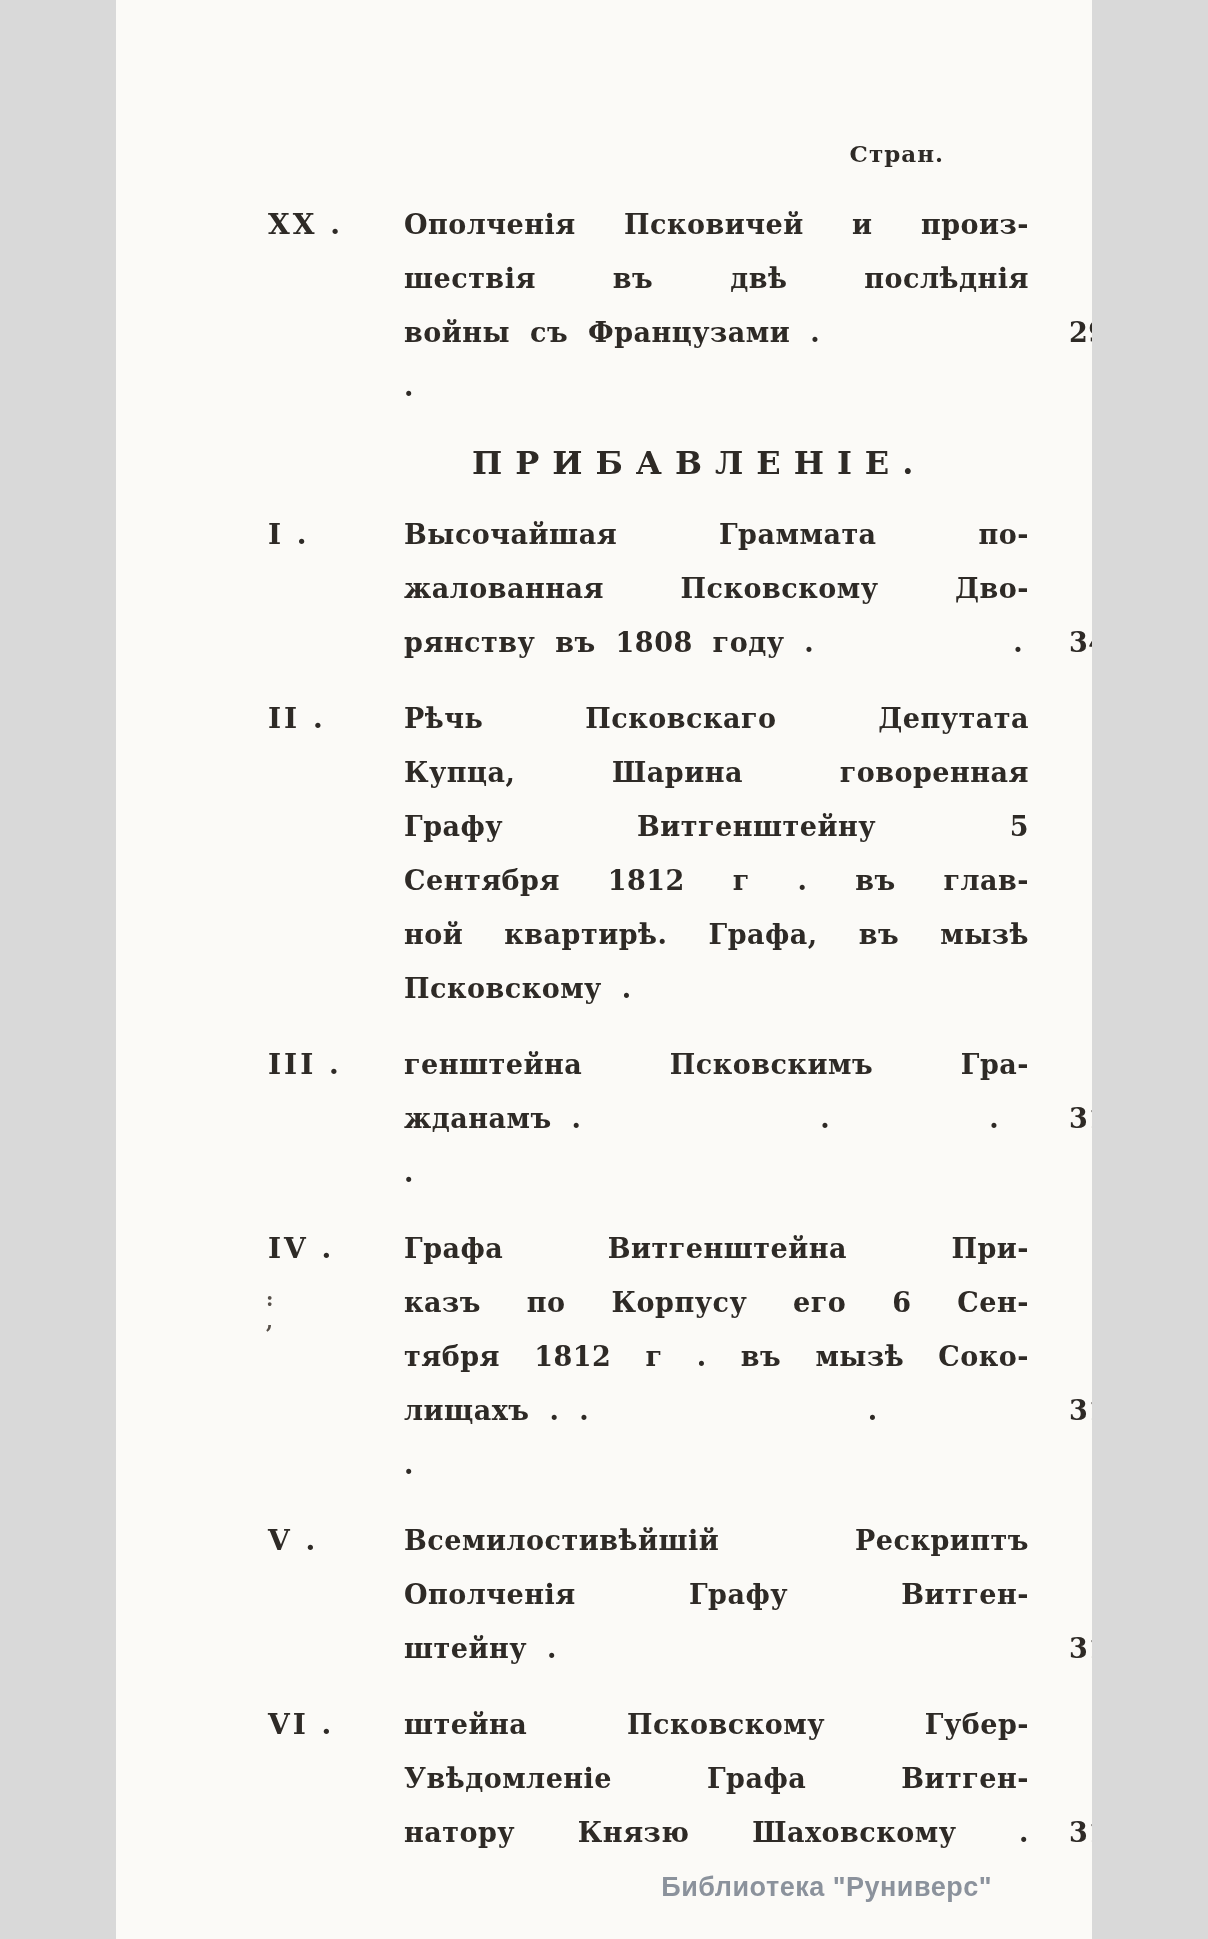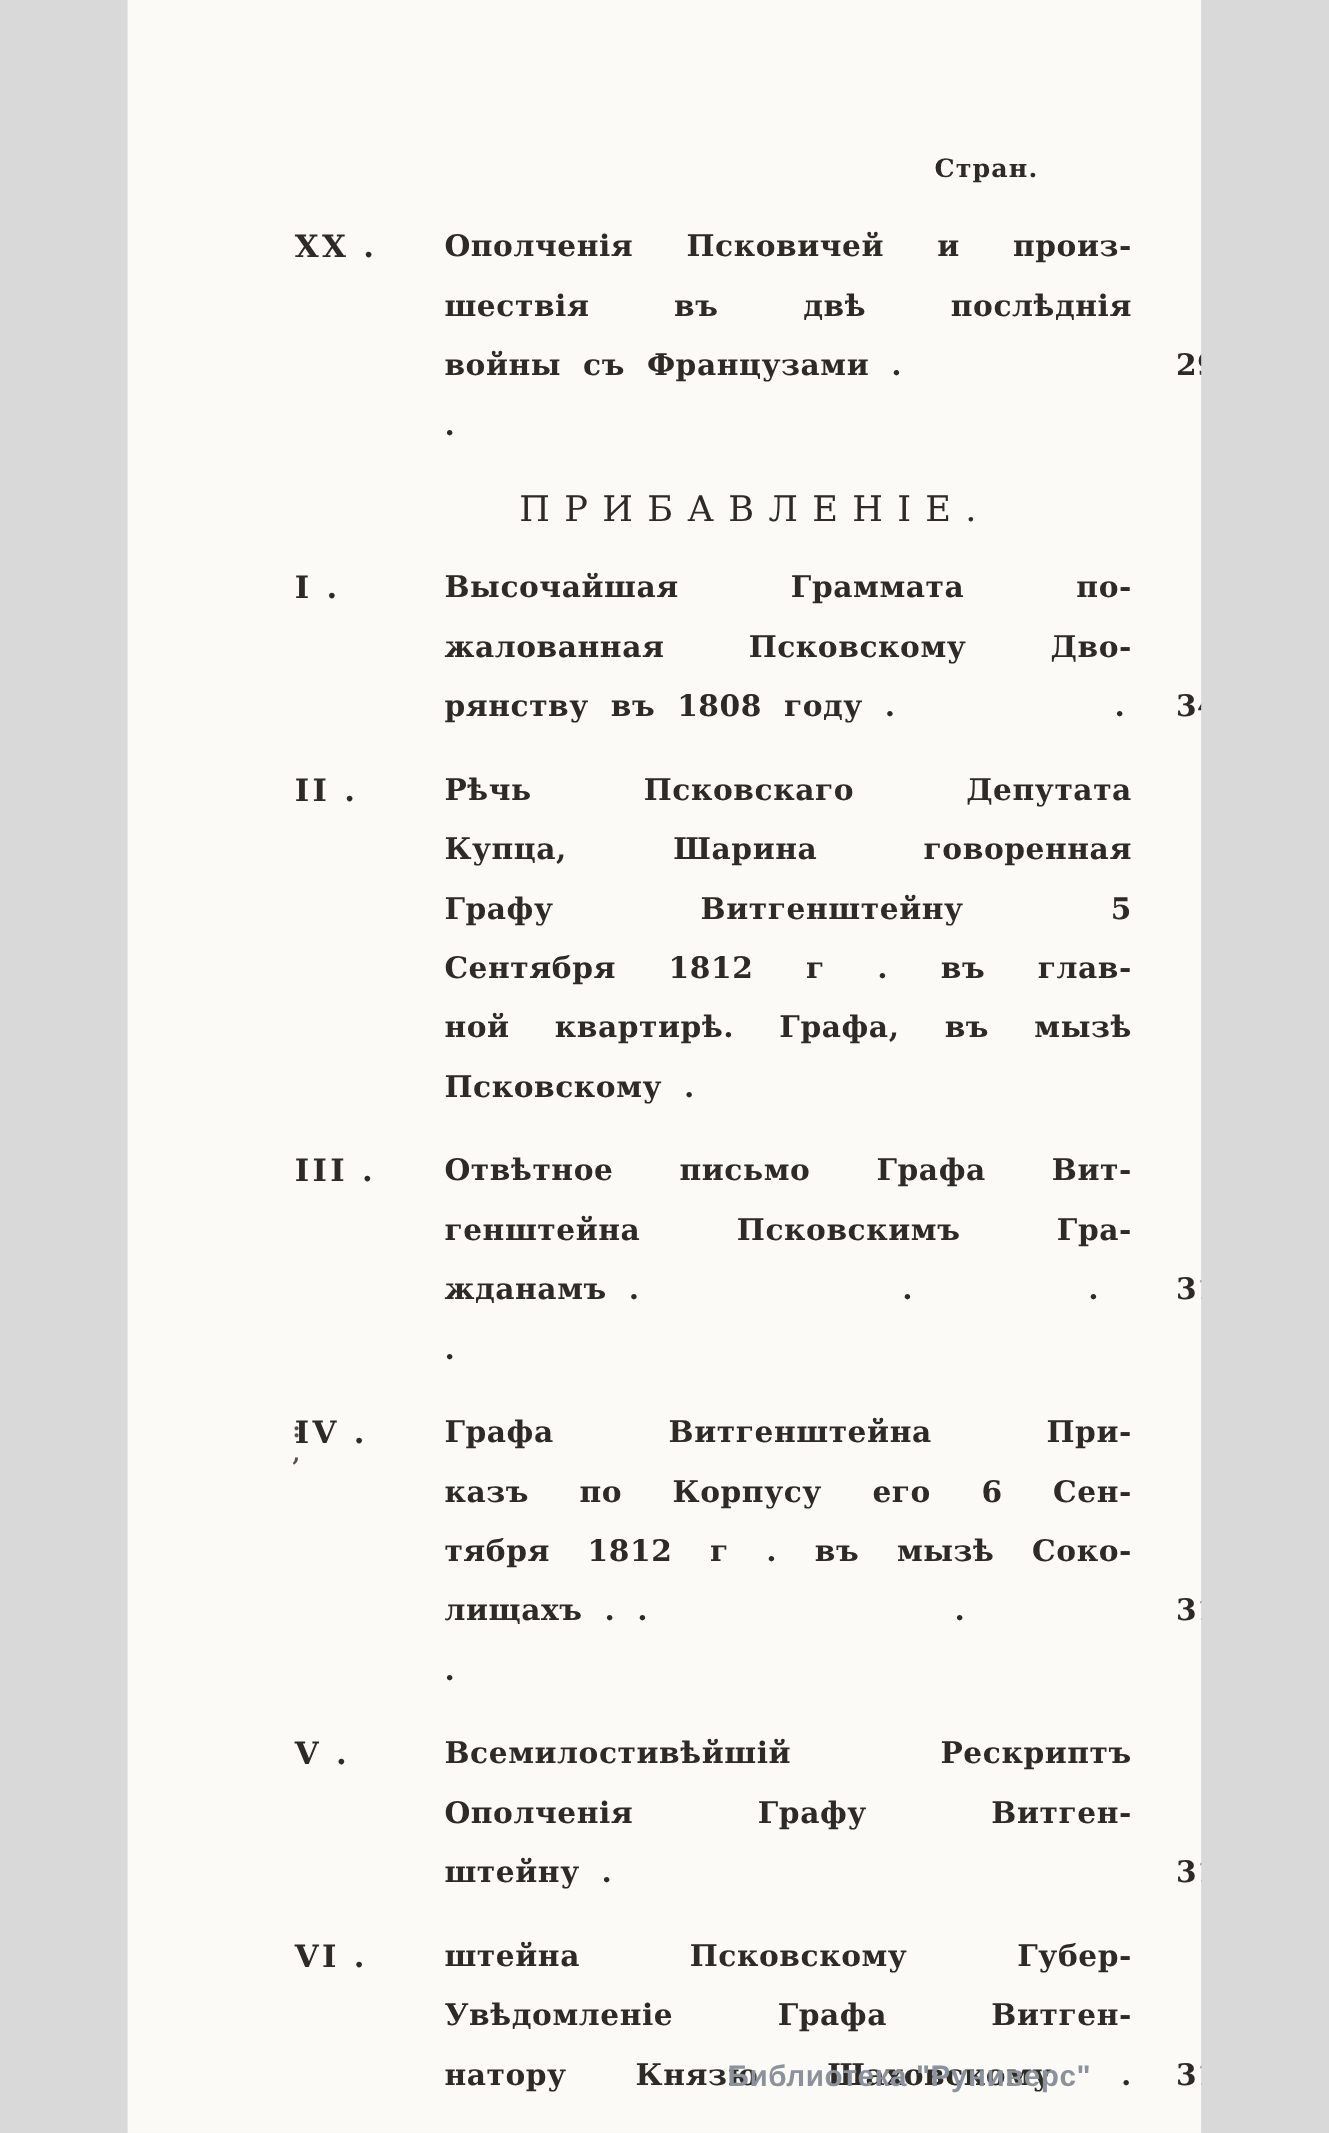--- a/index.html
+++ b/index.html
@@ -58,21 +58,21 @@
     white-space:pre-wrap;
   }
   .page-num{
     position:absolute;right:0;top:0;
     width:130px;
     text-align:left;
     font-size:27px;font-weight:bold;
     word-spacing:2px;
   }
   .toc-heading{
-    font-size:32px;font-weight:normal;
+    font-size:32px;font-weight:bold;
     letter-spacing:13px;
     line-height:54px;
     margin:8px 0 18px 208px;
     white-space:nowrap;
   }
   .margin-marks{
     position:absolute;left:150px;top:1288px;
     font-size:20px;font-weight:bold;color:#57504a;
     line-height:22px;white-space:pre-wrap;
   }
@@ -115,21 +115,20 @@
           <div class="line just"><span>Купца, Шарина говоренная</span></div>
           <div class="line just"><span>Графу Витгенштейну 5</span></div>
           <div class="line just"><span>Сентября 1812 г . въ глав-</span></div>
           <div class="line just"><span>ной квартирѣ. Графа, въ мызѣ</span></div>
           <div class="line manual"><span>Псковскому .</span></div>
         </div>
       </div>
       <div class="entry">
         <div class="numeral">III .</div>
         <div class="entry-body">
-          <div class="line just"><span>Отвѣтное письмо Графа Вит-</span></div>
           <div class="line just"><span>генштейна Псковскимъ Гра-</span></div>
           <div class="line manual"><span>жданамъ .            .        .        .</span><span class="page-num">310 .</span></div>
         </div>
       </div>
       <div class="entry">
         <div class="numeral">IV .</div>
         <div class="entry-body">
           <div class="line just"><span>Графа Витгенштейна При-</span></div>
           <div class="line just"><span>казъ по Корпусу его 6 Сен-</span></div>
           <div class="line just"><span>тября 1812 г . въ мызѣ Соко-</span></div>

